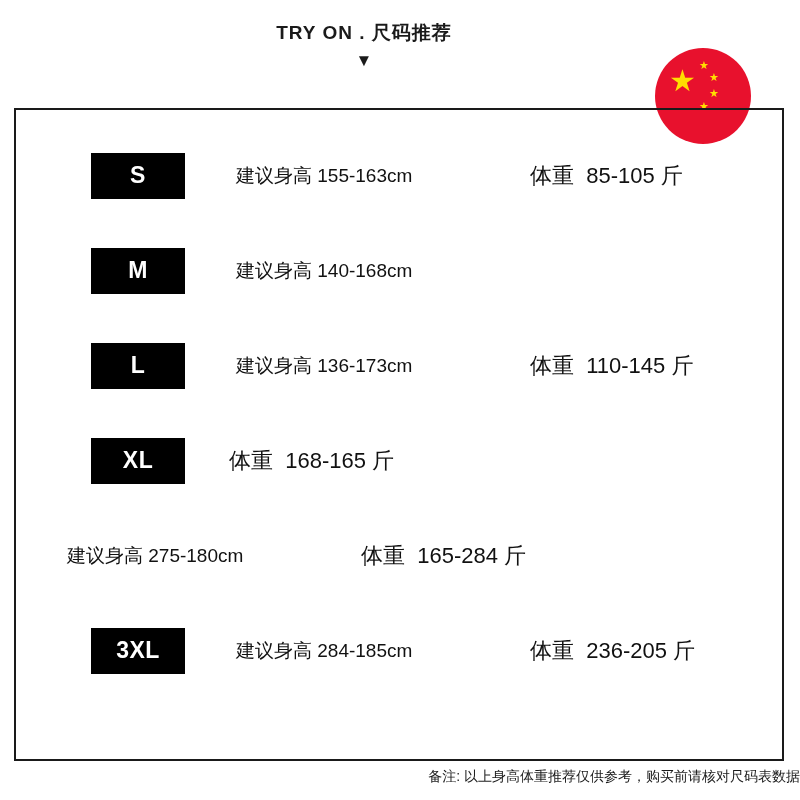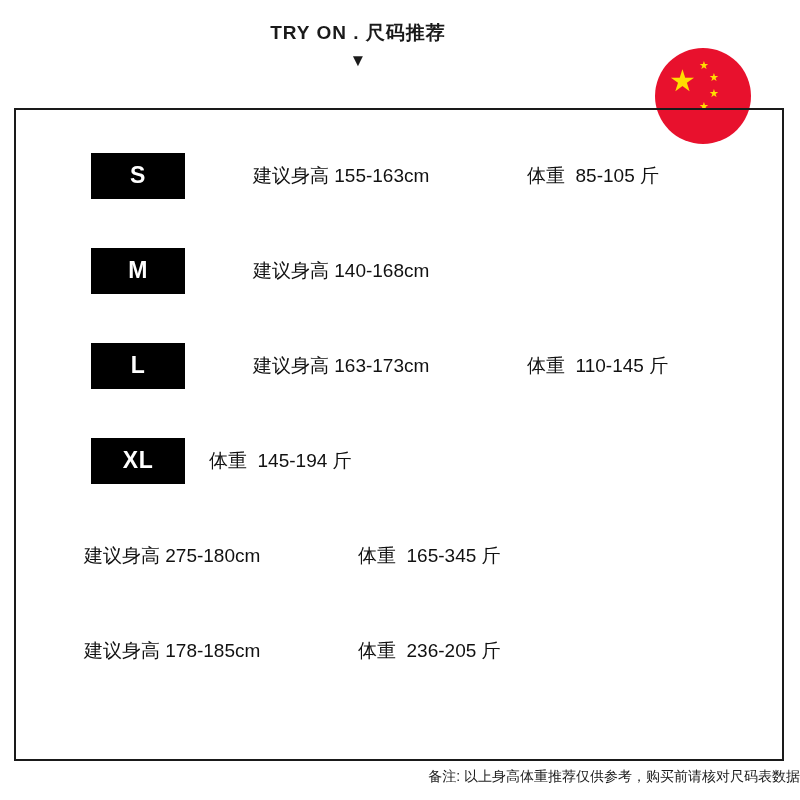--- a/index.html
+++ b/index.html
@@ -19,21 +19,21 @@
   .page {
     position: relative;
     width: 800px;
     height: 800px;
   }
 
   
   .header {
     position: absolute;
     top: 20px;
-    left: 6px;
+    left: 12px;
     width: 704px;
     text-align: center;
   }
   .header-title {
     font-size: 19px;
     font-weight: bold;
     letter-spacing: 1px;
     color: #1a1a1a;
     white-space: pre;
   }
@@ -104,31 +104,31 @@
     display: flex;
     align-items: center;
     justify-content: center;
     font-size: 23px;
     font-weight: bold;
     letter-spacing: 0.5px;
     flex: none;
   }
 
   .size-height {
-    margin-left: 68px;
+    margin-left: 51px;
     width: 250px;
     font-size: 19px;
     color: #111111;
     white-space: pre;
     flex: none;
   }
 
   .size-weight {
-    margin-left: 24px;
-    font-size: 19px;
+    margin-left: 44px;
+    font-size: 22px;
     color: #111111;
     white-space: pre;
     flex: none;
   }
 
   
   .footnote {
     position: absolute;
     top: 768px;
     left: 0;
@@ -166,36 +166,37 @@
         <div class="size-weight">体重  85-105 斤</div>
       </div>
 
       <div class="size-row">
         <div class="size-chip">M</div>
         <div class="size-height">建议身高 140-168cm</div>
       </div>
 
       <div class="size-row">
         <div class="size-chip">L</div>
-        <div class="size-height">建议身高 163-173cm</div>
+        <div class="size-height">建议身高 136-173cm</div>
         <div class="size-weight">体重  110-145 斤</div>
       </div>
 
       <div class="size-row">
         <div class="size-chip">XL</div>
-        <div class="size-weight">体重  145-194 斤</div>
+        <div class="size-weight">体重  168-165 斤</div>
       </div>
 
       <div class="size-row">
         <div class="size-height">建议身高 275-180cm</div>
-        <div class="size-weight">体重  165-345 斤</div>
-      </div>
-
-      <div class="size-row">
-        <div class="size-height">建议身高 178-185cm</div>
+        <div class="size-weight">体重  165-284 斤</div>
+      </div>
+
+      <div class="size-row">
+        <div class="size-chip">3XL</div>
+        <div class="size-height">建议身高 284-185cm</div>
         <div class="size-weight">体重  236-205 斤</div>
       </div>
 
     </div>
   </div>
 
   <div class="footnote">备注: 以上身高体重推荐仅供参考，购买前请核对尺码表数据</div>
 
 </div>
 

